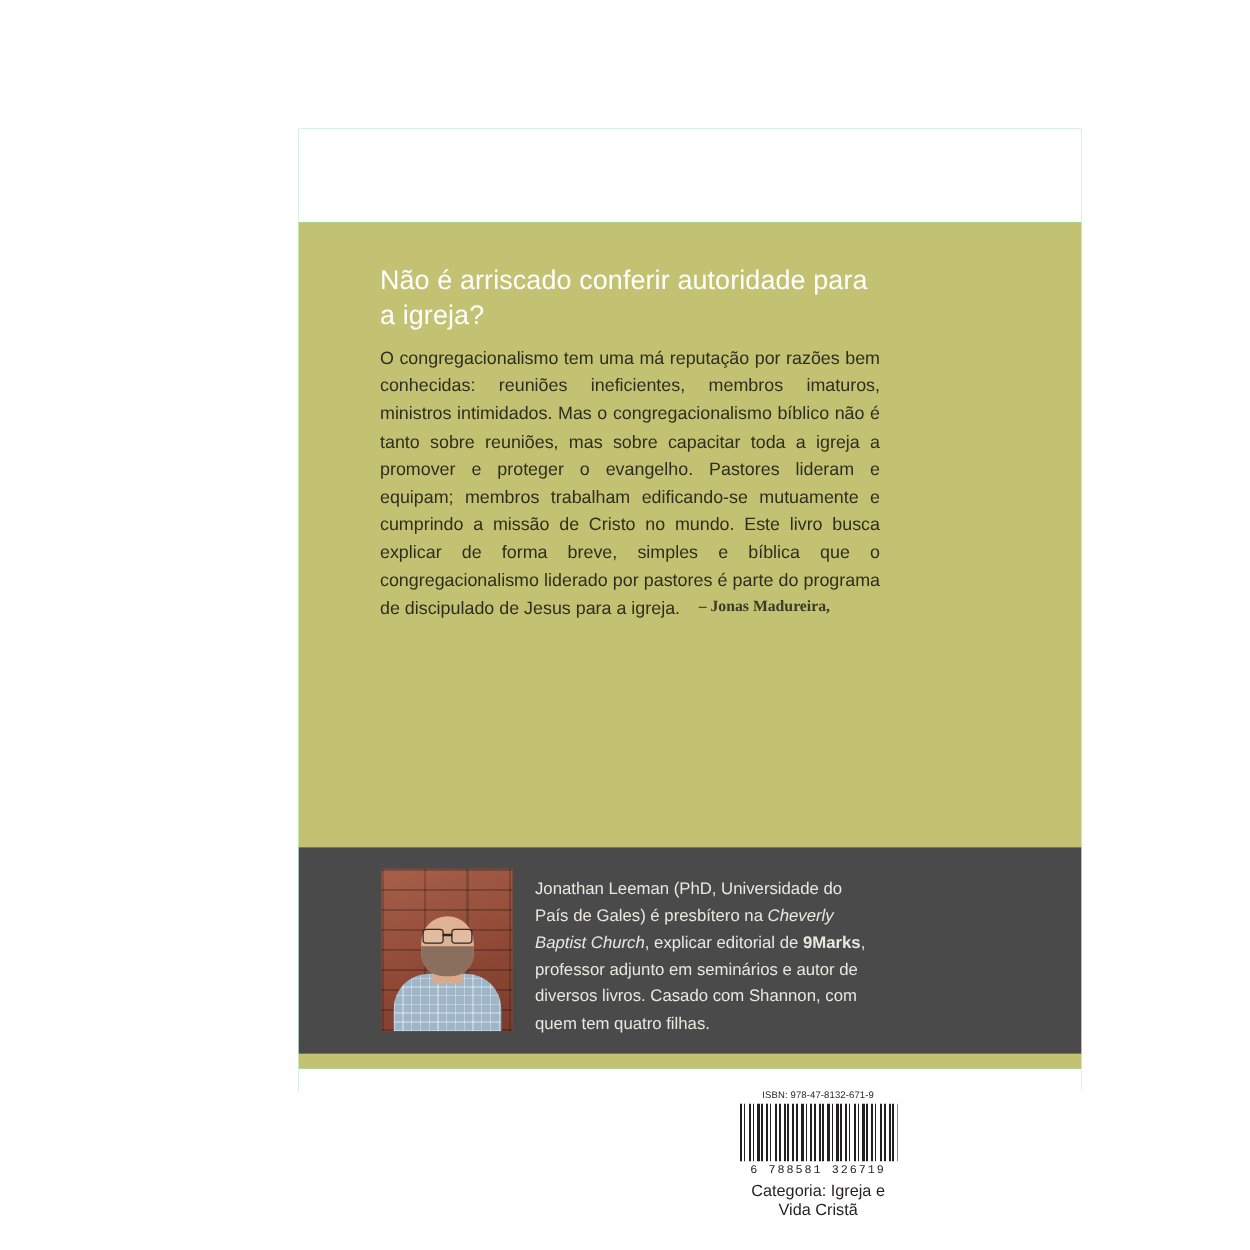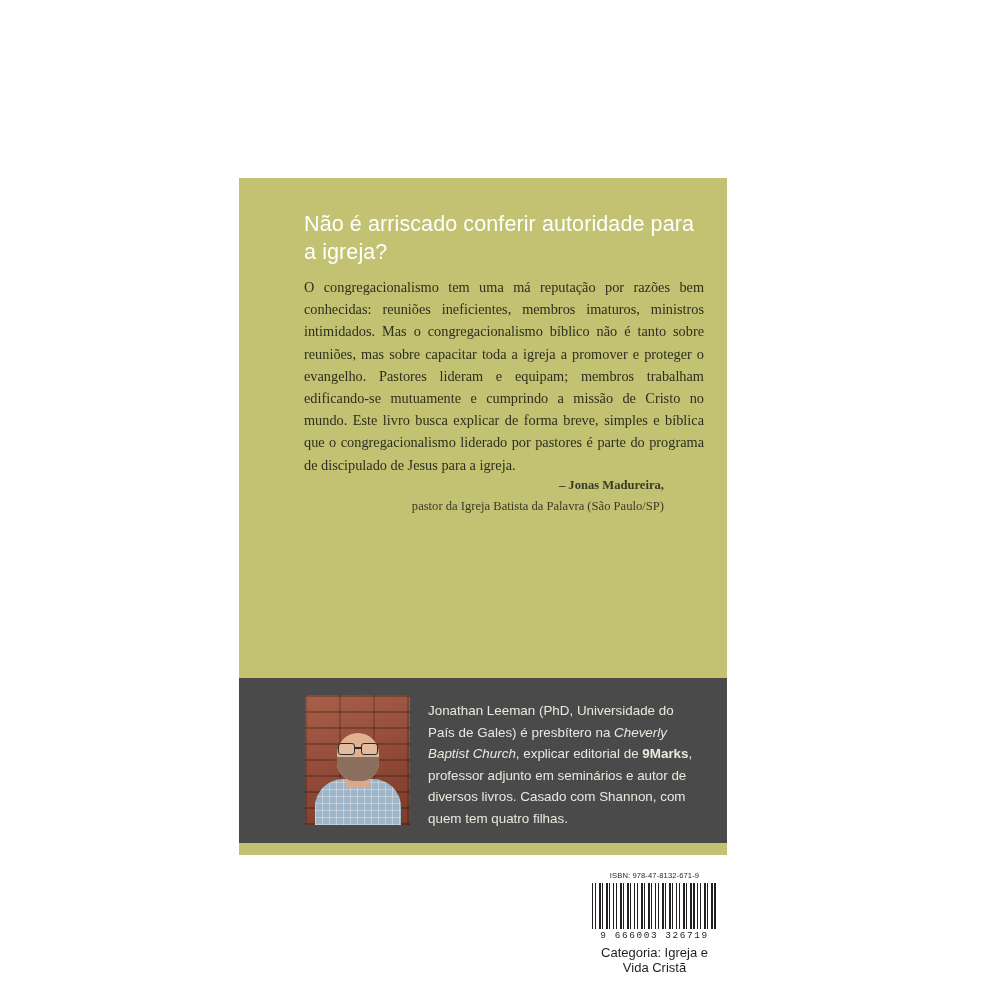--- a/index.html
+++ b/index.html
@@ -17,21 +17,21 @@
     position: relative;
     width: 1000px;
     height: 1000px;
     background: #ffffff;
   }
   
   .cover {
     position: absolute;
     left: 239px;
     top: 103px;
-    width: 488px;
+    width: 626px;
     height: 770px;
     background: #22c55e;
     box-shadow: 0 0 0 0 rgba(0,0,0,0);
   }
   .cover-top-white {
     position: absolute;
     left: 0;
     top: 0;
     width: 100%;
     height: 75px;
@@ -83,21 +83,21 @@
     letter-spacing: 0.1px;
   }
 
   
   .body-copy {
     position: absolute;
     left: 65px;
     top: 98px;
     width: 400px;
     color: #2e2e1f;
-    font-family: Liberation Serif, serif;
+    font-family: Liberation Sans, sans-serif;
     font-size: 14.3px;
     line-height: 22.2px;
     text-align: justify;
   }
 
   .endorsement {
     position: absolute;
     left: 105px;
     top: 270px;
     width: 320px;
@@ -338,21 +338,20 @@
 <div class="page">
   <div class="cover">
 
     <div class="cover-top-white"></div>
 
     <div class="olive-panel">
       <div class="headline">Não é arriscado conferir autoridade para a igreja?</div>
       <div class="body-copy">O congregacionalismo tem uma má reputação por razões bem conhecidas: reuniões ineficientes, membros imaturos, ministros intimidados. Mas o congregacionalismo bíblico não é tanto sobre reuniões, mas sobre capacitar toda a igreja a promover e proteger o evangelho.  Pastores lideram e equipam; membros trabalham edificando-se mutuamente e cumprindo a missão de Cristo no mundo. Este livro busca explicar de forma breve, simples e bíblica que o congregacionalismo liderado por pastores é parte do programa de discipulado de Jesus para a igreja.</div>
       <div class="endorsement">
         <span class="endorse-name">– Jonas Madureira,</span>
-        <span class="endorse-role">pastor da Igreja Batista da Palavra (São Paulo/SP)</span>
       </div>
     </div>
 
     <div class="dark-panel">
       <div class="author-photo">
         <div class="brick"></div>
         <div class="person">
           <div class="shirt"></div>
           <div class="neck"></div>
           <div class="head"></div>
@@ -369,18 +368,18 @@
       </div>
     </div>
 
     <div class="olive-strip"></div>
     <div class="bottom-white"></div>
 
 
     <div class="barcode-block">
       <div class="isbn-text">ISBN: 978-47-8132-671-9</div>
       <div class="barcode"></div>
-      <div class="barcode-digits">9 666003 326719</div>
+      <div class="barcode-digits">6 788581 326719</div>
       <div class="category-text">Categoria: Igreja e Vida Cristã</div>
     </div>
 
   </div>
 </div>
 
 </body></html>

